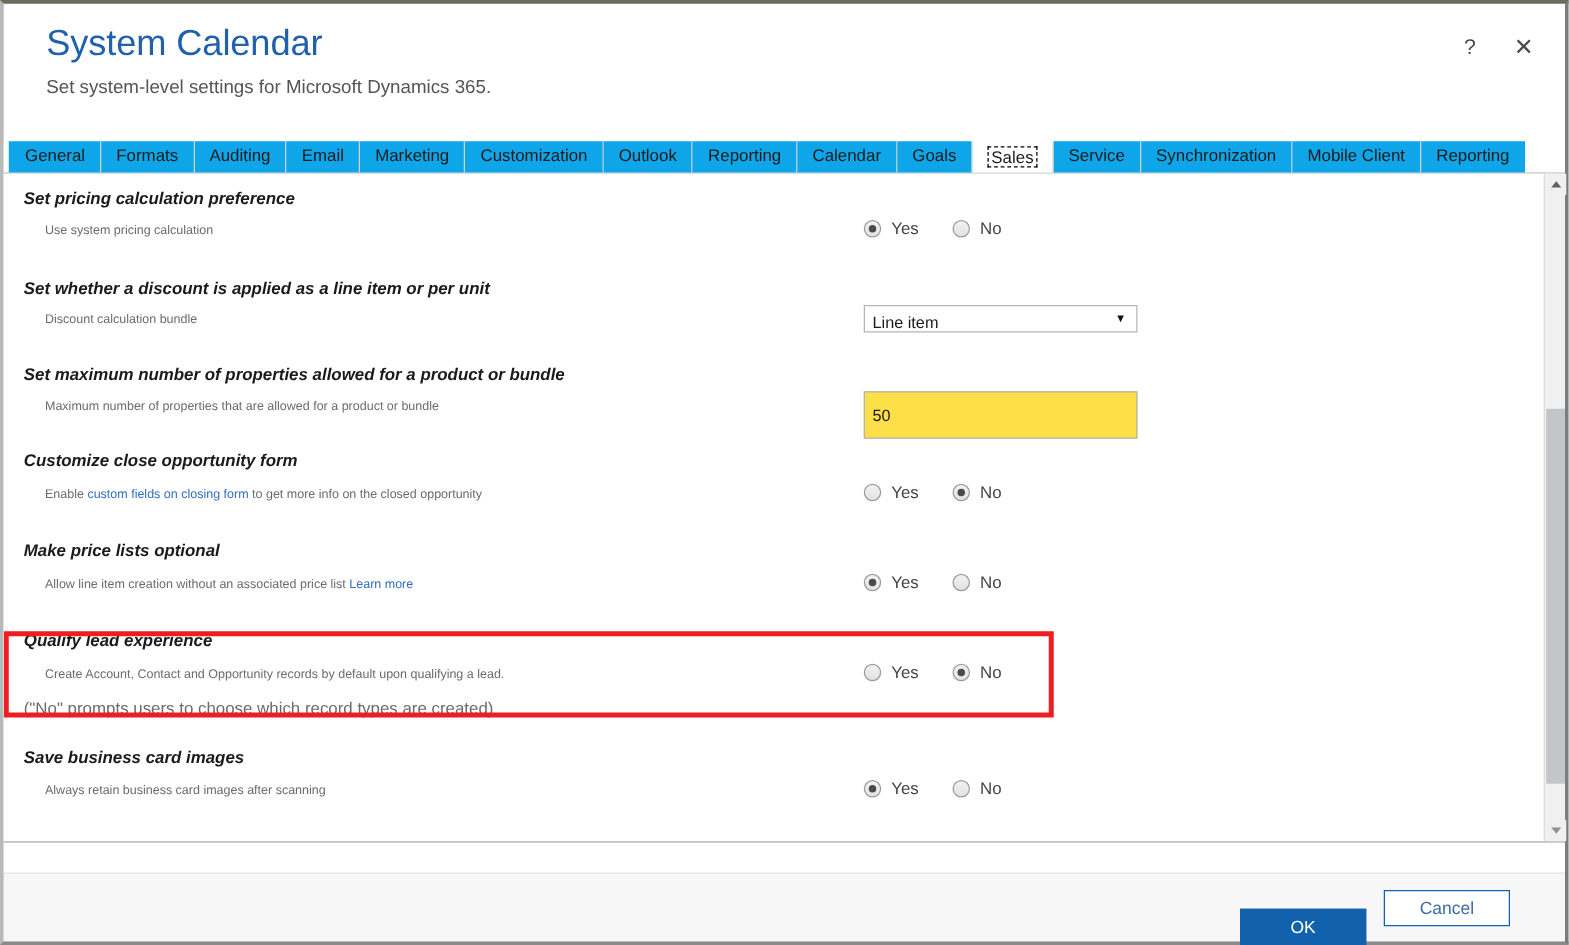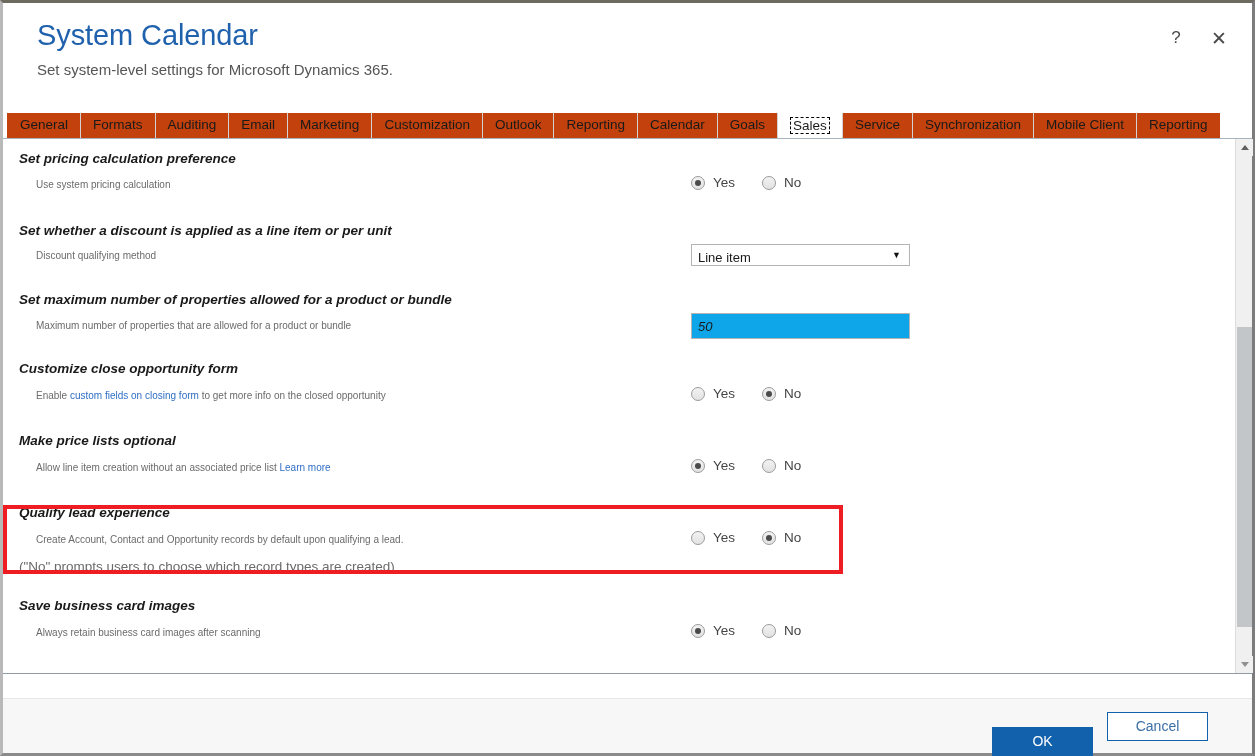--- a/index.html
+++ b/index.html
@@ -92,21 +92,21 @@
   }
   .tab {
     position: relative;
     font-size: 13.5px;
     color: #1a1a1a;
     padding: 3px 12px 4px 12px;
     height: 25px;
     box-sizing: border-box;
     line-height: 18px;
     border-right: 1px solid #d2d2d2;
-    background: #c2410c;
+    background: #0ea5e9;
     white-space: nowrap;
     cursor: pointer;
     display: flex;
     align-items: center;
   }
   .tab:first-child { border-left: 1px solid transparent; }
   .tab.active {
     background: #ffffff;
   }
   .tab.active .tab-focus {
@@ -237,30 +237,29 @@
     right: 8px;
     top: 50%;
     transform: translateY(-50%);
     font-size: 9px;
     color: #111111;
     line-height: 1;
   }
 
   .text-input {
     width: 219px;
-    height: 26px;
+    height: 38px;
     box-sizing: border-box;
     border: 1px solid #b4b4b4;
-    background: #0ea5e9;
+    background: #fde047;
     font-size: 13px;
     color: #1a1a1a;
     padding: 0 6px;
     font-family: "Liberation Sans", sans-serif;
     outline: none;
-    font-style: italic;
   }
 
   
   .vscroll {
     width: 17px;
     flex: none;
     background: #f0f0f0;
     border-left: 1px solid #dcdcdc;
     position: relative;
     box-sizing: border-box;
@@ -412,21 +411,21 @@
             <label class="radio-item">
               <span class="radio-dot checked"></span>
               <span class="radio-label">Yes</span>
             </label>
             <label class="radio-item">
               <span class="radio-dot"></span>
               <span class="radio-label">No</span>
             </label>
           </div>
           <div class="setting-title" style="position: absolute; left: 16px; top: 83px;">Set whether a discount is applied as a line item or per unit</div>
-          <div class="setting-desc" style="position: absolute; left: 16px; top: 108px; margin-top: 0px;">Discount qualifying method</div>
+          <div class="setting-desc" style="position: absolute; left: 16px; top: 108px; margin-top: 0px;">Discount calculation bundle</div>
           <div class="ctl select-box" style="top: 105px;">
             <span>Line item</span>
             <span class="select-arrow">▼</span>
           </div>
           <div class="setting-title" style="position: absolute; left: 16px; top: 152px;">Set maximum number of properties allowed for a product or bundle</div>
           <div class="setting-desc" style="position: absolute; left: 16px; top: 178px; margin-top: 0px;">Maximum number of properties that are allowed for a product or bundle</div>
           <input type="text" class="text-input" value="50" style="position: absolute; left: 688px; top: 174px;">
           <div class="setting-title" style="position: absolute; left: 16px; top: 221px;">Customize close opportunity form</div>
           <div class="setting-desc" style="position: absolute; left: 16px; top: 248px; margin-top: 0px;"><span>Enable </span><span class="link">custom fields on closing form</span><span> to get more info on the closed opportunity</span></div>
           <div class="ctl radio-group" style="top: 247px;">

